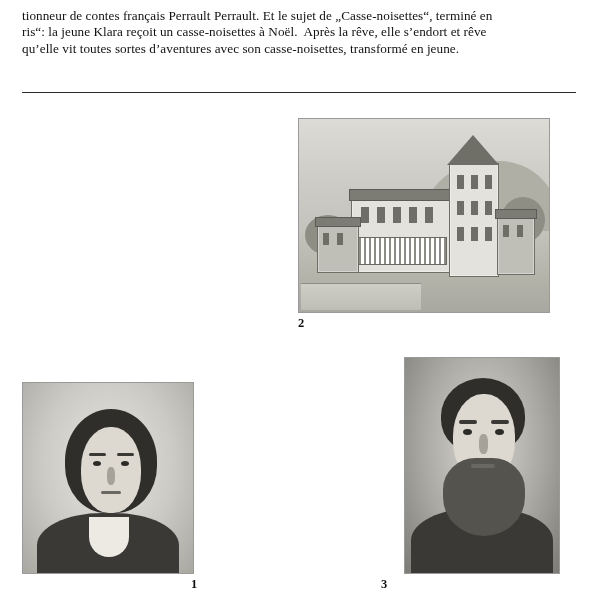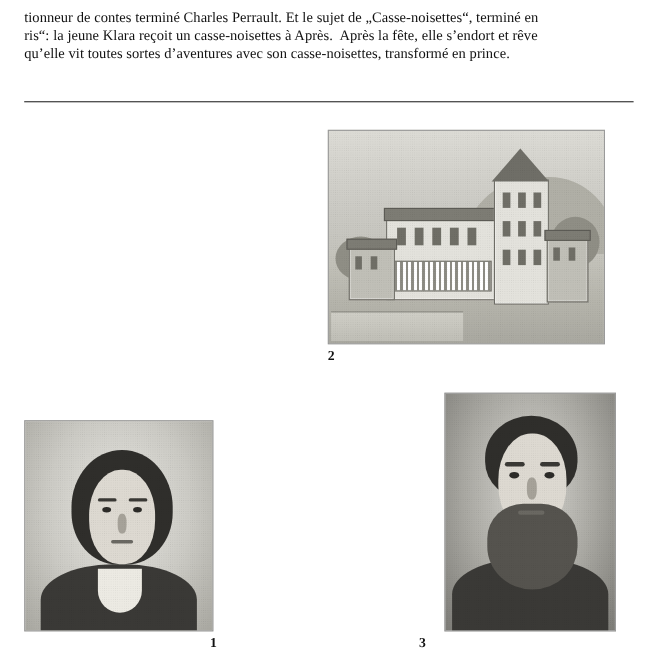--- a/index.html
+++ b/index.html
@@ -173,23 +173,23 @@
     position: absolute; background: #6a6862; border-radius: 2px;
   }
   .p-nose {
     position: absolute; background: rgba(120,116,108,0.55); border-radius: 40%;
   }
 </style>
 </head>
 <body>
 
 <div class="text-block">
-  <div class="text-line">tionneur de contes terminé Charles Perrault. Et le sujet de „Casse-noisettes“, terminé en</div>
-  <div class="text-line">ris“: la jeune Klara reçoit un casse-noisettes à Après.  Après la fête, elle s’endort et rêve</div>
-  <div class="text-line last">qu’elle vit toutes sortes d’aventures avec son casse-noisettes, transformé en prince.</div>
+  <div class="text-line">tionneur de contes français Perrault Perrault. Et le sujet de „Casse-noisettes“, terminé en</div>
+  <div class="text-line">ris“: la jeune Klara reçoit un casse-noisettes à Noël.  Après la rêve, elle s’endort et rêve</div>
+  <div class="text-line last">qu’elle vit toutes sortes d’aventures avec son casse-noisettes, transformé en jeune.</div>
 </div>
 
 <div class="rule"></div>
 
 <div class="figure" id="fig2">
   <div class="frame">
     <div class="sky"></div>
     <div class="ground"></div>
     <div class="hill"></div>
 

